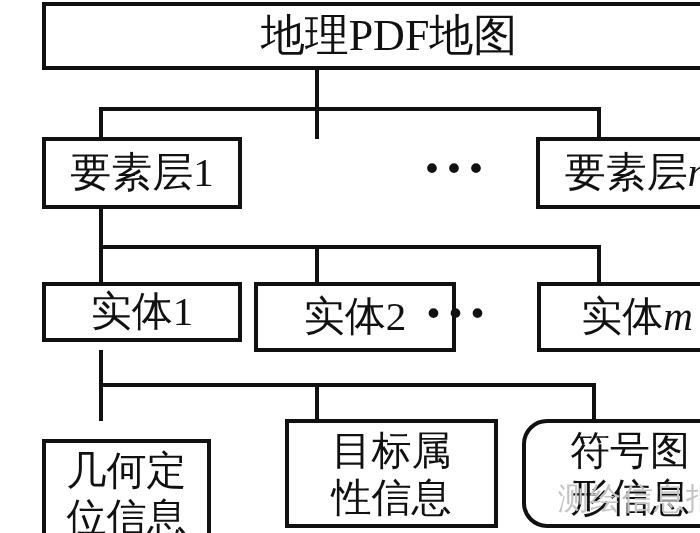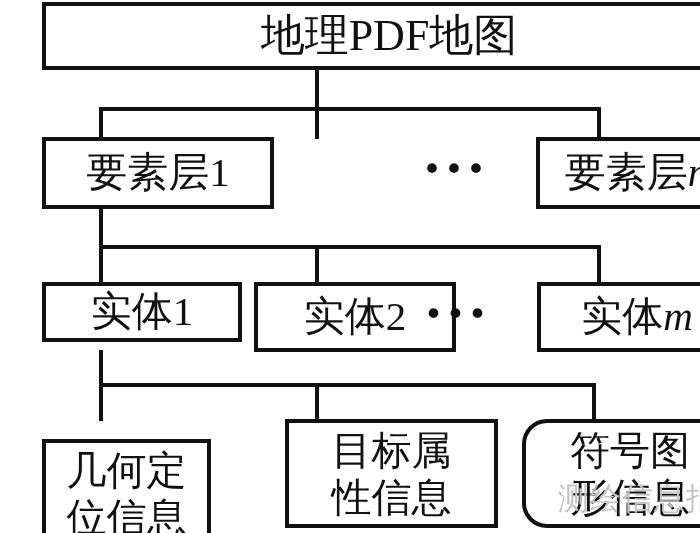--- a/index.html
+++ b/index.html
@@ -78,21 +78,21 @@
 
   <div class="line" style="left:99px;  top:350px; width:4px;   height:71px;"></div>
   <div class="line" style="left:99px;  top:383px; width:497px; height:4px;"></div>
   <div class="line" style="left:315px; top:383px; width:4px;   height:38px;"></div>
   <div class="line" style="left:592px; top:383px; width:4px;   height:39px;"></div>
 
   <div class="node title-node" style="left:2px; top:2px; width:694px; height:68px;">
     <div class="content">地理PDF地图</div>
   </div>
 
-  <div class="node mid-node" style="left:2px; top:137px; width:232px; height:72px;">
+  <div class="node mid-node" style="left:2px; top:137px; width:200px; height:72px;">
     <div class="content">要素层1</div>
   </div>
   <div class="dots" style="left:414px; top:137px; width:82px; height:62px;">
     <span>···</span>
   </div>
   <div class="node mid-node" style="left:496px; top:137px; width:201px; height:72px;">
     <div class="content"><span>要素层</span><span class="var">n</span></div>
   </div>
 
   <div class="node mid-node" style="left:2px; top:282px; width:200px; height:60px;">

